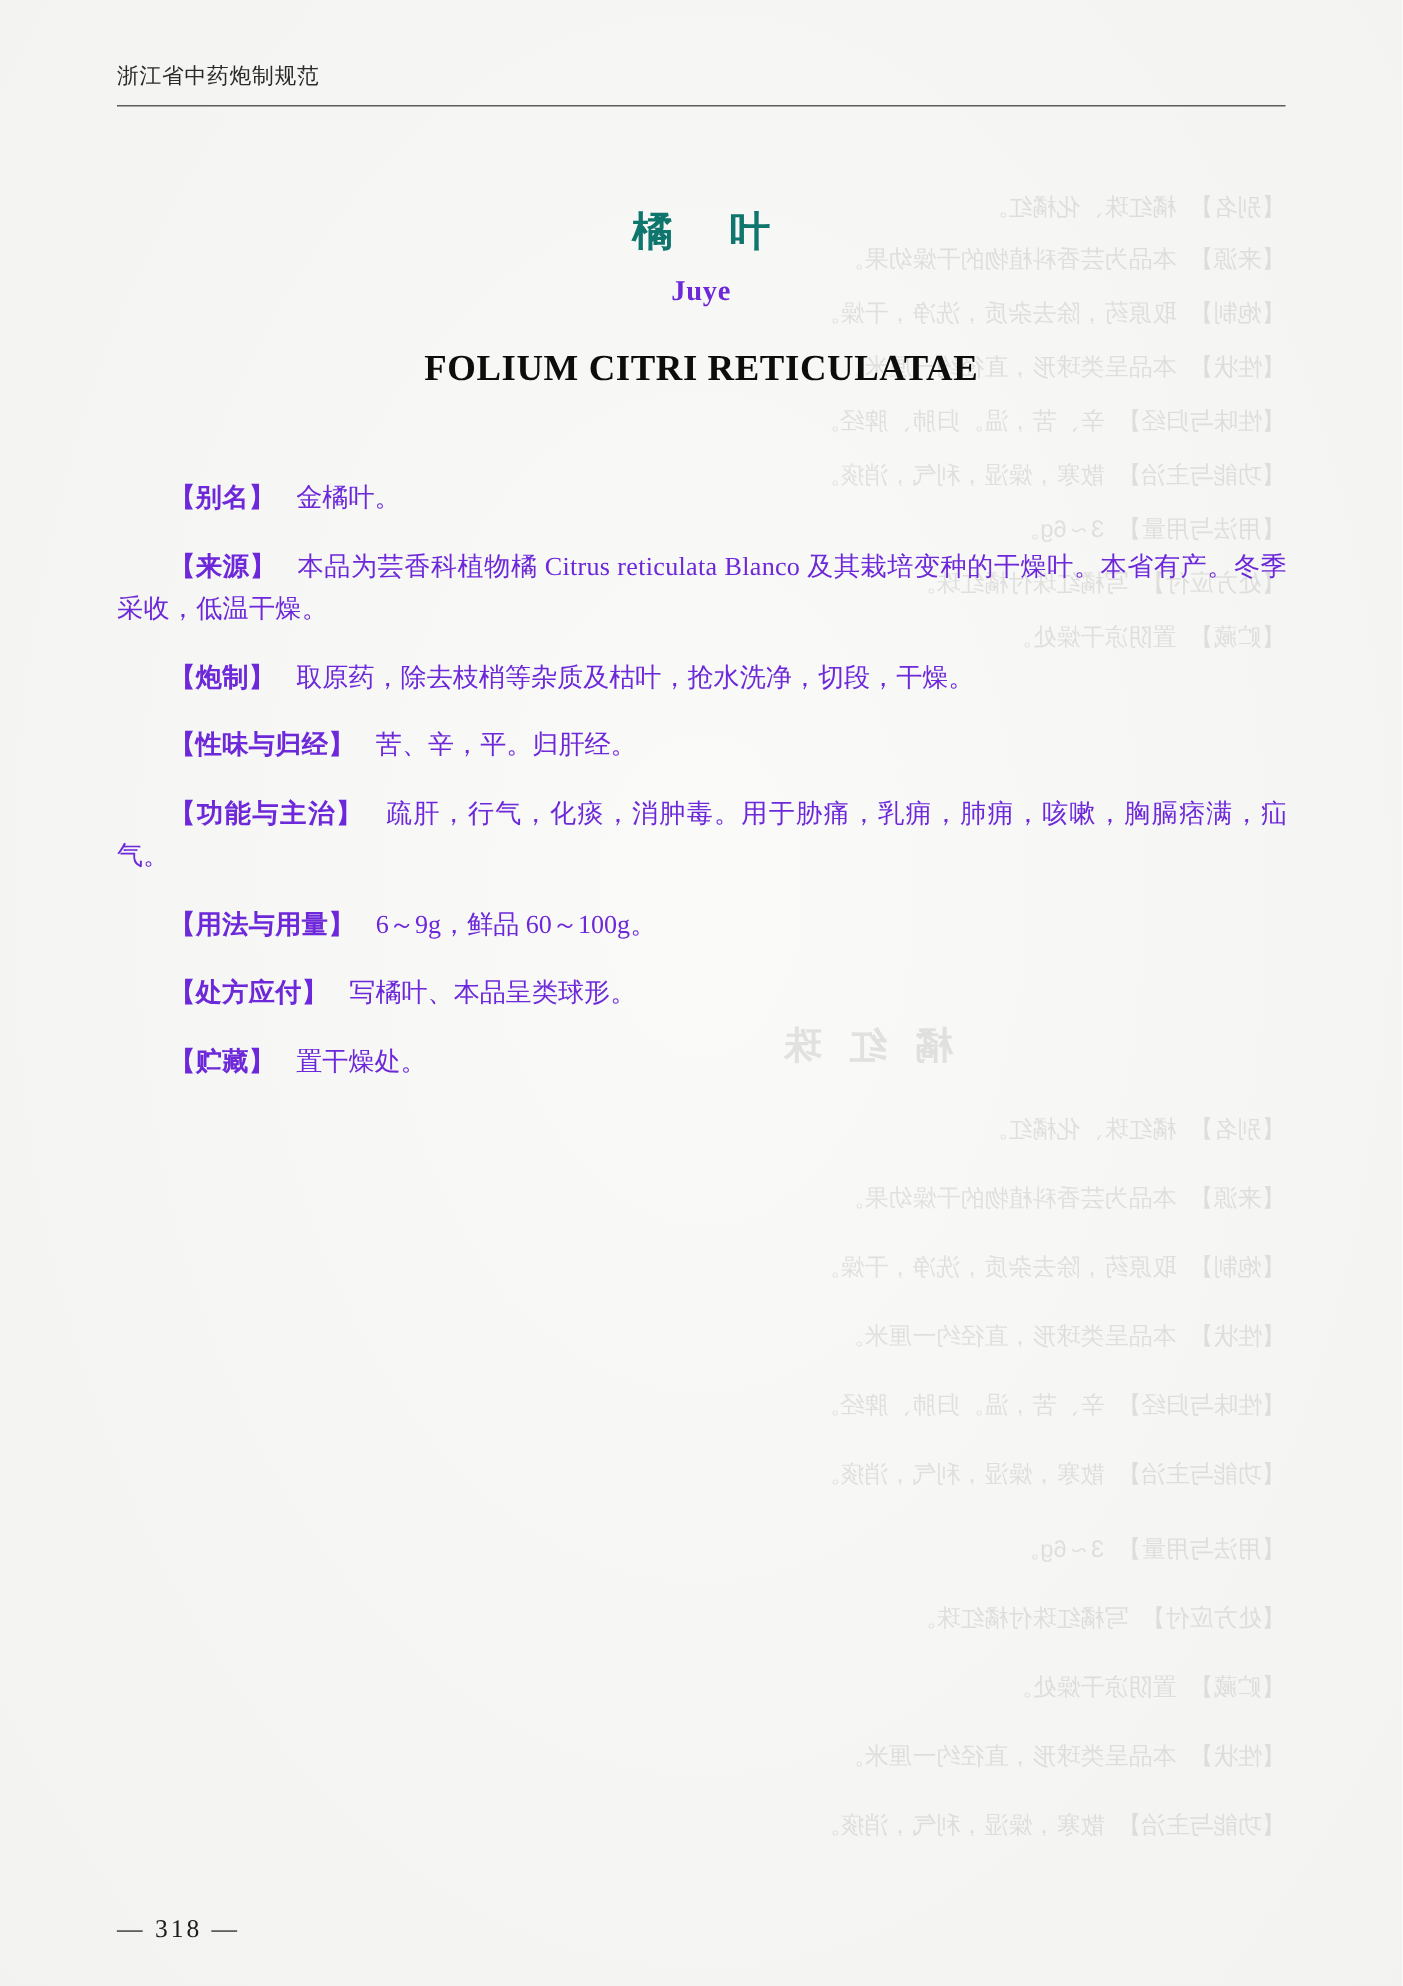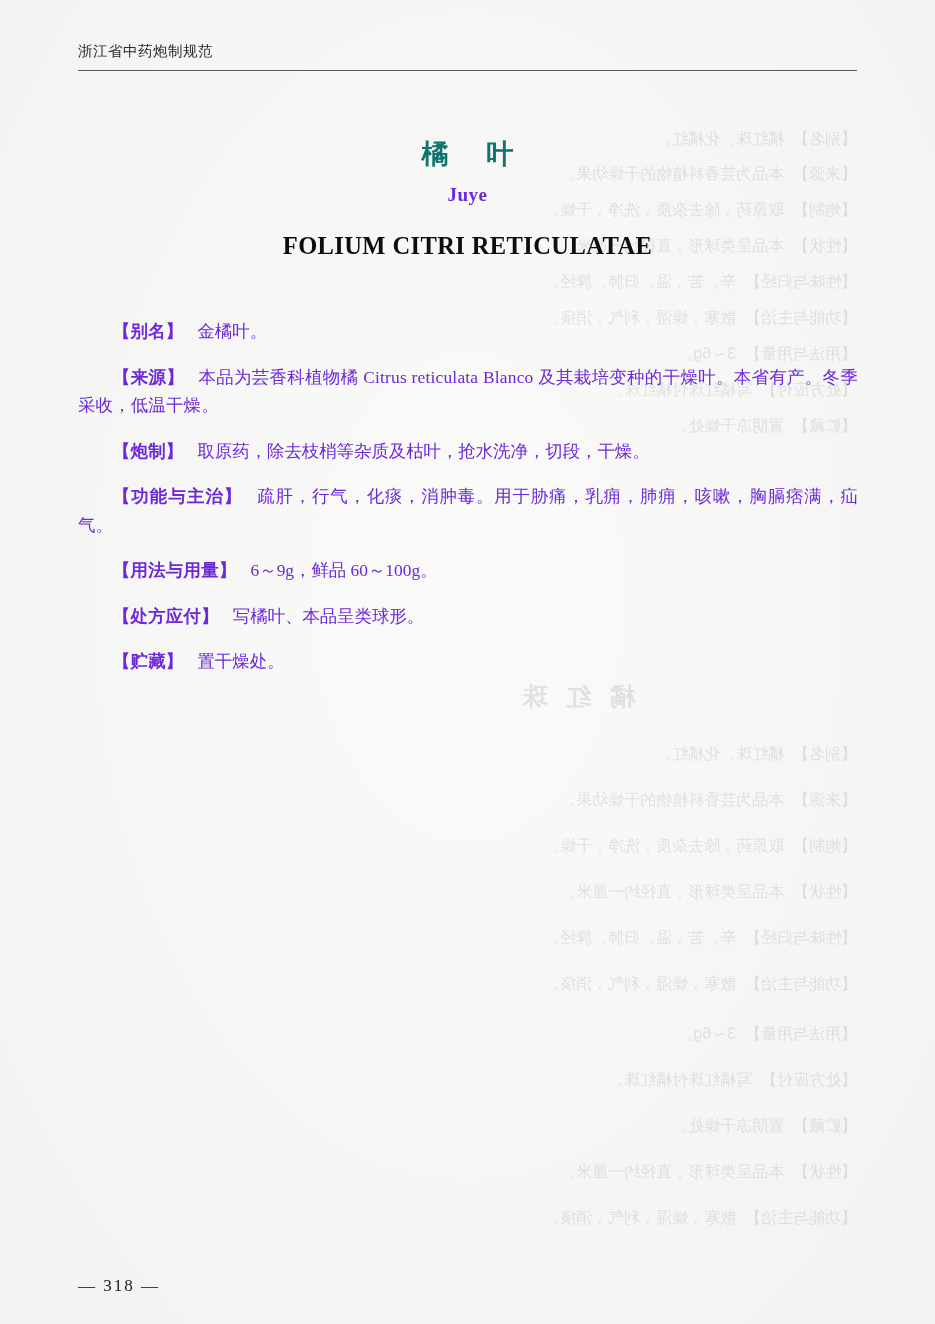--- a/index.html
+++ b/index.html
@@ -208,20 +208,23 @@
 
     <p class="entry">
       <span class="label">【来源】</span><span class="gap"></span><span class="body lat-name">本品为芸香科植物橘 Citrus reticulata Blanco 及其栽培变种的干燥叶。本省有产。冬季采收，低温干燥。</span>
     </p>
 
     <p class="entry">
       <span class="label">【炮制】</span><span class="gap"></span><span class="body">取原药，除去枝梢等杂质及枯叶，抢水洗净，切段，干燥。</span>
     </p>
 
 
+    <p class="entry">
+      <span class="label">【性味与归经】</span><span class="gap"></span><span class="body">苦、辛，平。归肝经。</span>
+    </p>
 
     <p class="entry">
       <span class="label">【功能与主治】</span><span class="gap"></span><span class="body">疏肝，行气，化痰，消肿毒。用于胁痛，乳痈，肺痈，咳嗽，胸膈痞满，疝气。</span>
     </p>
 
     <p class="entry">
       <span class="label">【用法与用量】</span><span class="gap"></span><span class="body num">6～9g，鲜品 60～100g。</span>
     </p>
 
     <p class="entry">

